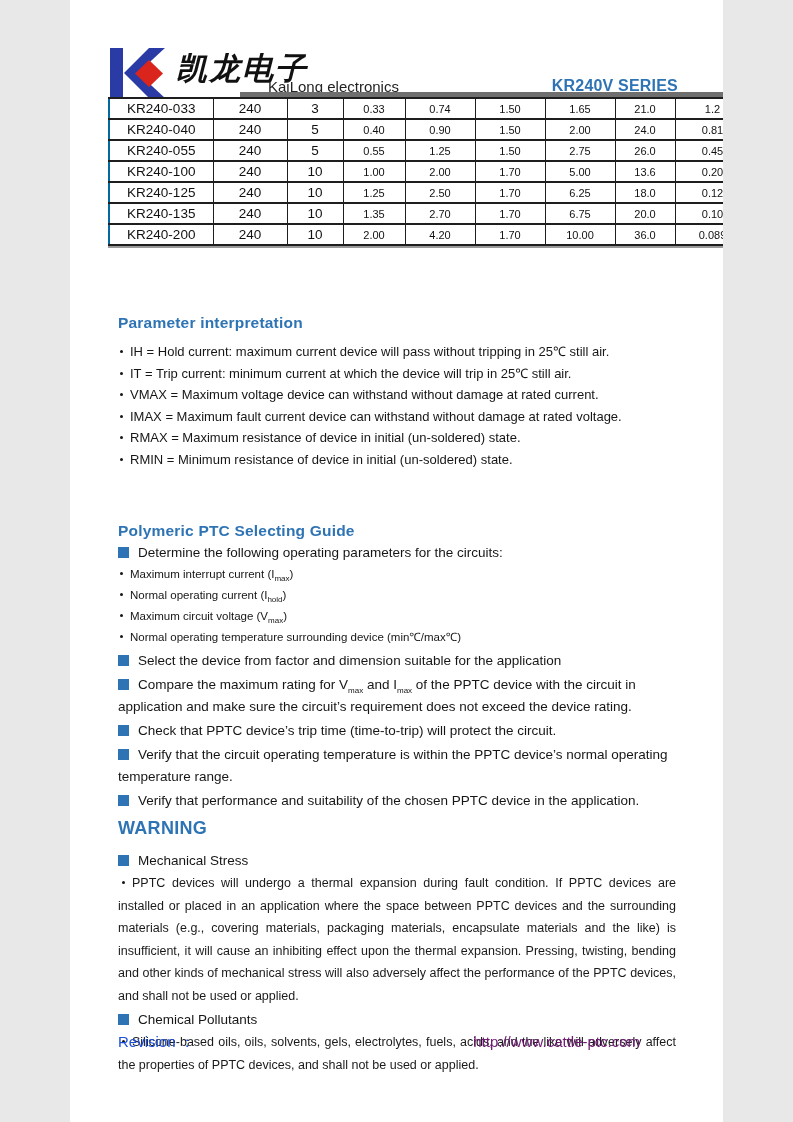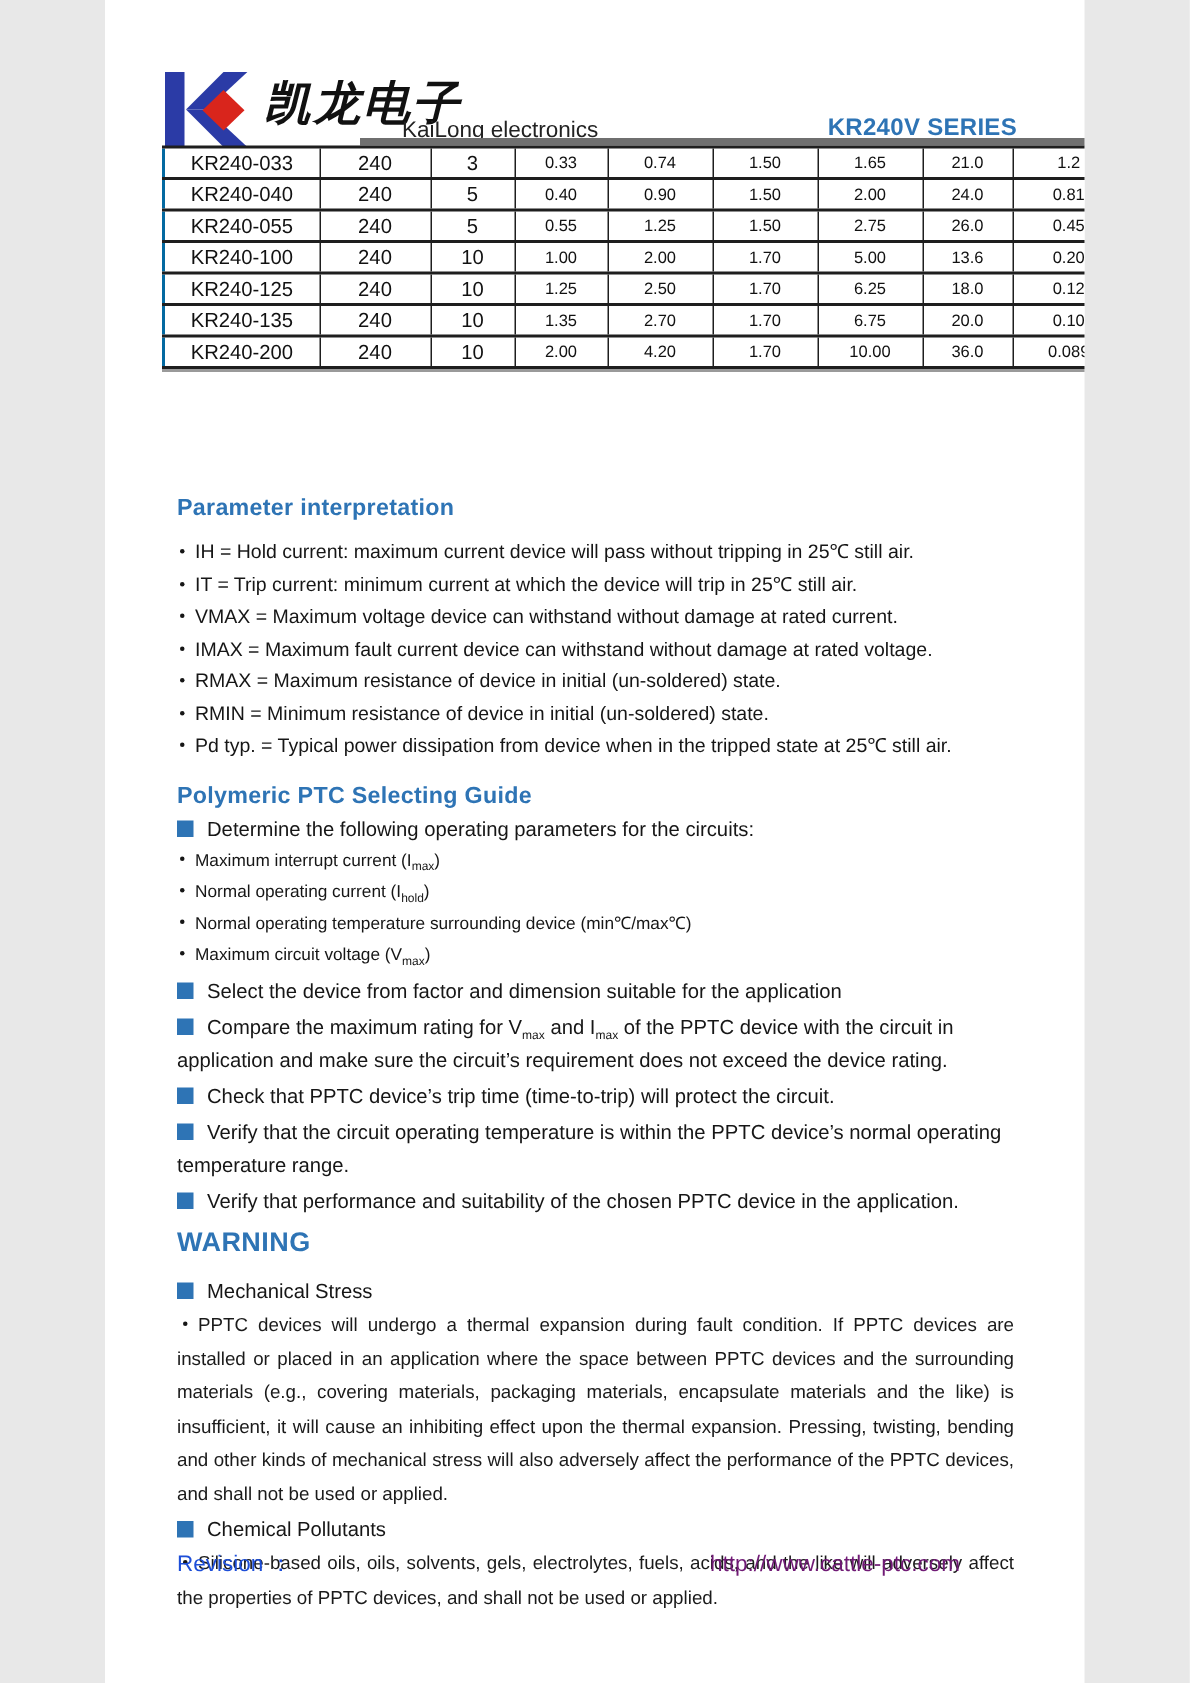--- a/index.html
+++ b/index.html
@@ -45,21 +45,21 @@
   .dot {
     display:inline-block; width:3px; height:3px; border-radius:50%;
     background:#161616; vertical-align:middle; margin:0 7px 2px 2px; flex:none;
   }
   .sq {
     display:inline-block; width:11px; height:11px; background:#2e74b5;
     vertical-align:middle; margin:0 9px 2px 0; flex:none;
   }
   sub { font-size:8px; line-height:0; }
 
-  .param-section { position:absolute; top:314px; left:48px; right:47px;margin-top:16px; }
+  .param-section { position:absolute; top:314px; left:48px; right:47px; }
   .param-items { margin-top:9px; }
   .p-item { font-size:13px; line-height:21.5px; white-space:nowrap; }
 
   .guide-section { position:absolute; top:522px; left:48px; right:47px; }
   .g-main { font-size:13.5px; line-height:22px; margin-top:2px; }
   .g-sub  { font-size:11.5px; line-height:21px; }
   .g-wrap { white-space:normal; }
 
   .warning-section { position:absolute; top:818px; left:48px; right:47px; }
   .warning-title { font-size:18px; font-weight:bold; color:#2e74b5; letter-spacing:0.3px; }
@@ -194,33 +194,32 @@
 
   <div class="param-section">
     <div class="section-title">Parameter interpretation</div>
     <div class="param-items">
       <div class="p-item"><span class="dot"></span><span>IH = Hold current: maximum current device will pass without tripping in 25℃  still air.</span></div>
       <div class="p-item"><span class="dot"></span><span>IT = Trip current: minimum current at which the device will trip in 25℃  still air.</span></div>
       <div class="p-item"><span class="dot"></span><span>VMAX = Maximum voltage device can withstand without damage at rated current.</span></div>
       <div class="p-item"><span class="dot"></span><span>IMAX = Maximum fault current device can withstand without damage at rated voltage.</span></div>
       <div class="p-item"><span class="dot"></span><span>RMAX = Maximum resistance of device in initial (un-soldered) state.</span></div>
       <div class="p-item"><span class="dot"></span><span>RMIN = Minimum resistance of device in initial (un-soldered) state.</span></div>
-      <div class="p-item"><span class="dot"></span><span>Pd typ. = Typical power dissipation from device when in the tripped state at 25℃  still air.</span></div>
     </div>
   </div>
 
   <div class="guide-section">
     <div class="section-title">Polymeric PTC Selecting Guide</div>
 
     <div class="g-main"><span class="sq"></span><span>Determine the following operating parameters for the circuits:</span></div>
 
     <div class="g-sub"><span class="dot"></span><span>Maximum interrupt current (I</span><sub>max</sub><span>)</span></div>
     <div class="g-sub"><span class="dot"></span><span>Normal operating current (I</span><sub>hold</sub><span>)</span></div>
+    <div class="g-sub"><span class="dot"></span><span>Maximum circuit voltage (V</span><sub>max</sub><span>)</span></div>
     <div class="g-sub"><span class="dot"></span><span>Normal operating temperature surrounding device (min℃/max℃)</span><sub></sub><span></span></div>
-    <div class="g-sub"><span class="dot"></span><span>Maximum circuit voltage (V</span><sub>max</sub><span>)</span></div>
 
     <div class="g-main"><span class="sq"></span><span>Select the device from factor and dimension suitable for the application</span></div>
 
     <div class="g-main g-wrap"><span class="sq"></span><span>Compare the maximum rating for V</span><sub>max</sub><span> and I</span><sub>max</sub><span> of the PPTC device with the circuit in application and make sure the circuit’s requirement does not exceed the device rating.</span></div>
 
     <div class="g-main"><span class="sq"></span><span>Check that PPTC device’s trip time (time-to-trip) will protect the circuit.</span></div>
     <div class="g-main"><span class="sq"></span><span>Verify that the circuit operating temperature is within the PPTC device’s normal operating temperature range.</span></div>
     <div class="g-main"><span class="sq"></span><span>Verify that performance and suitability of the chosen PPTC device in the application.</span></div>
   </div>
 

